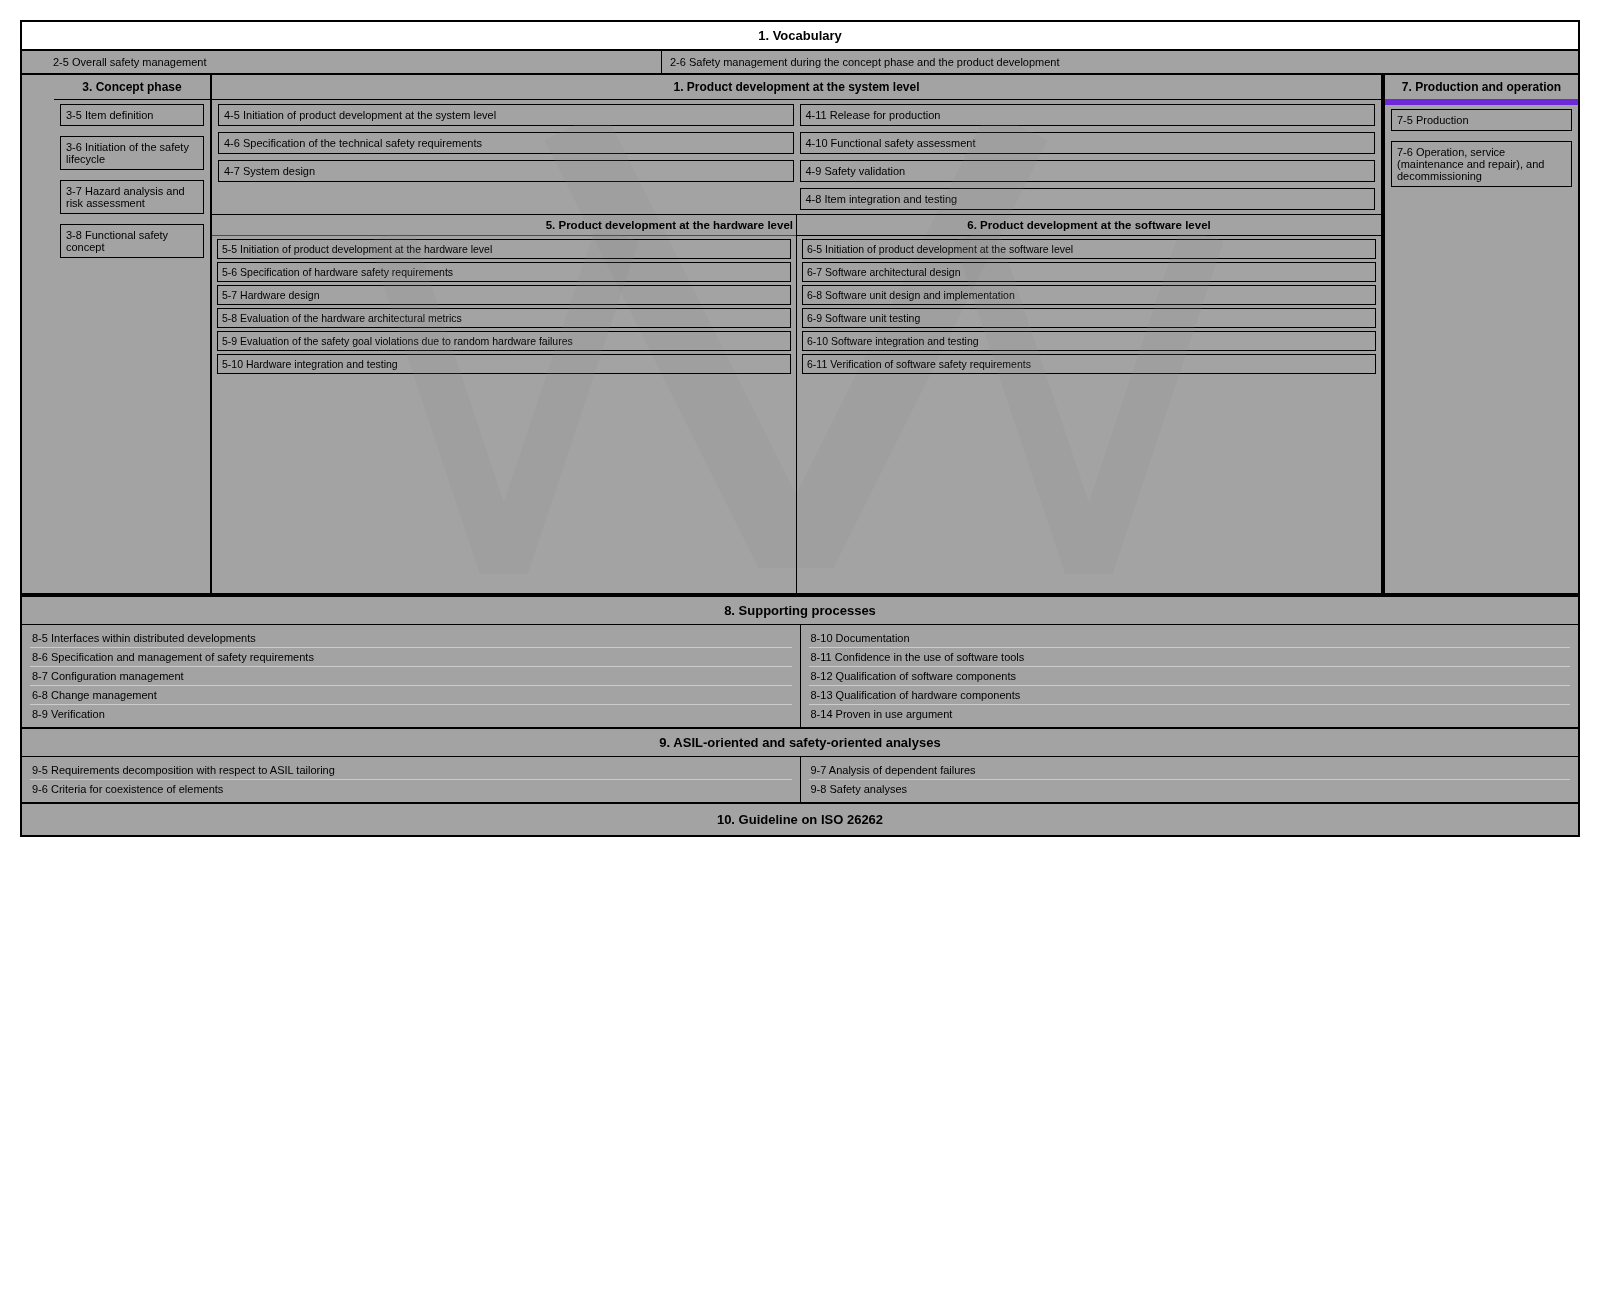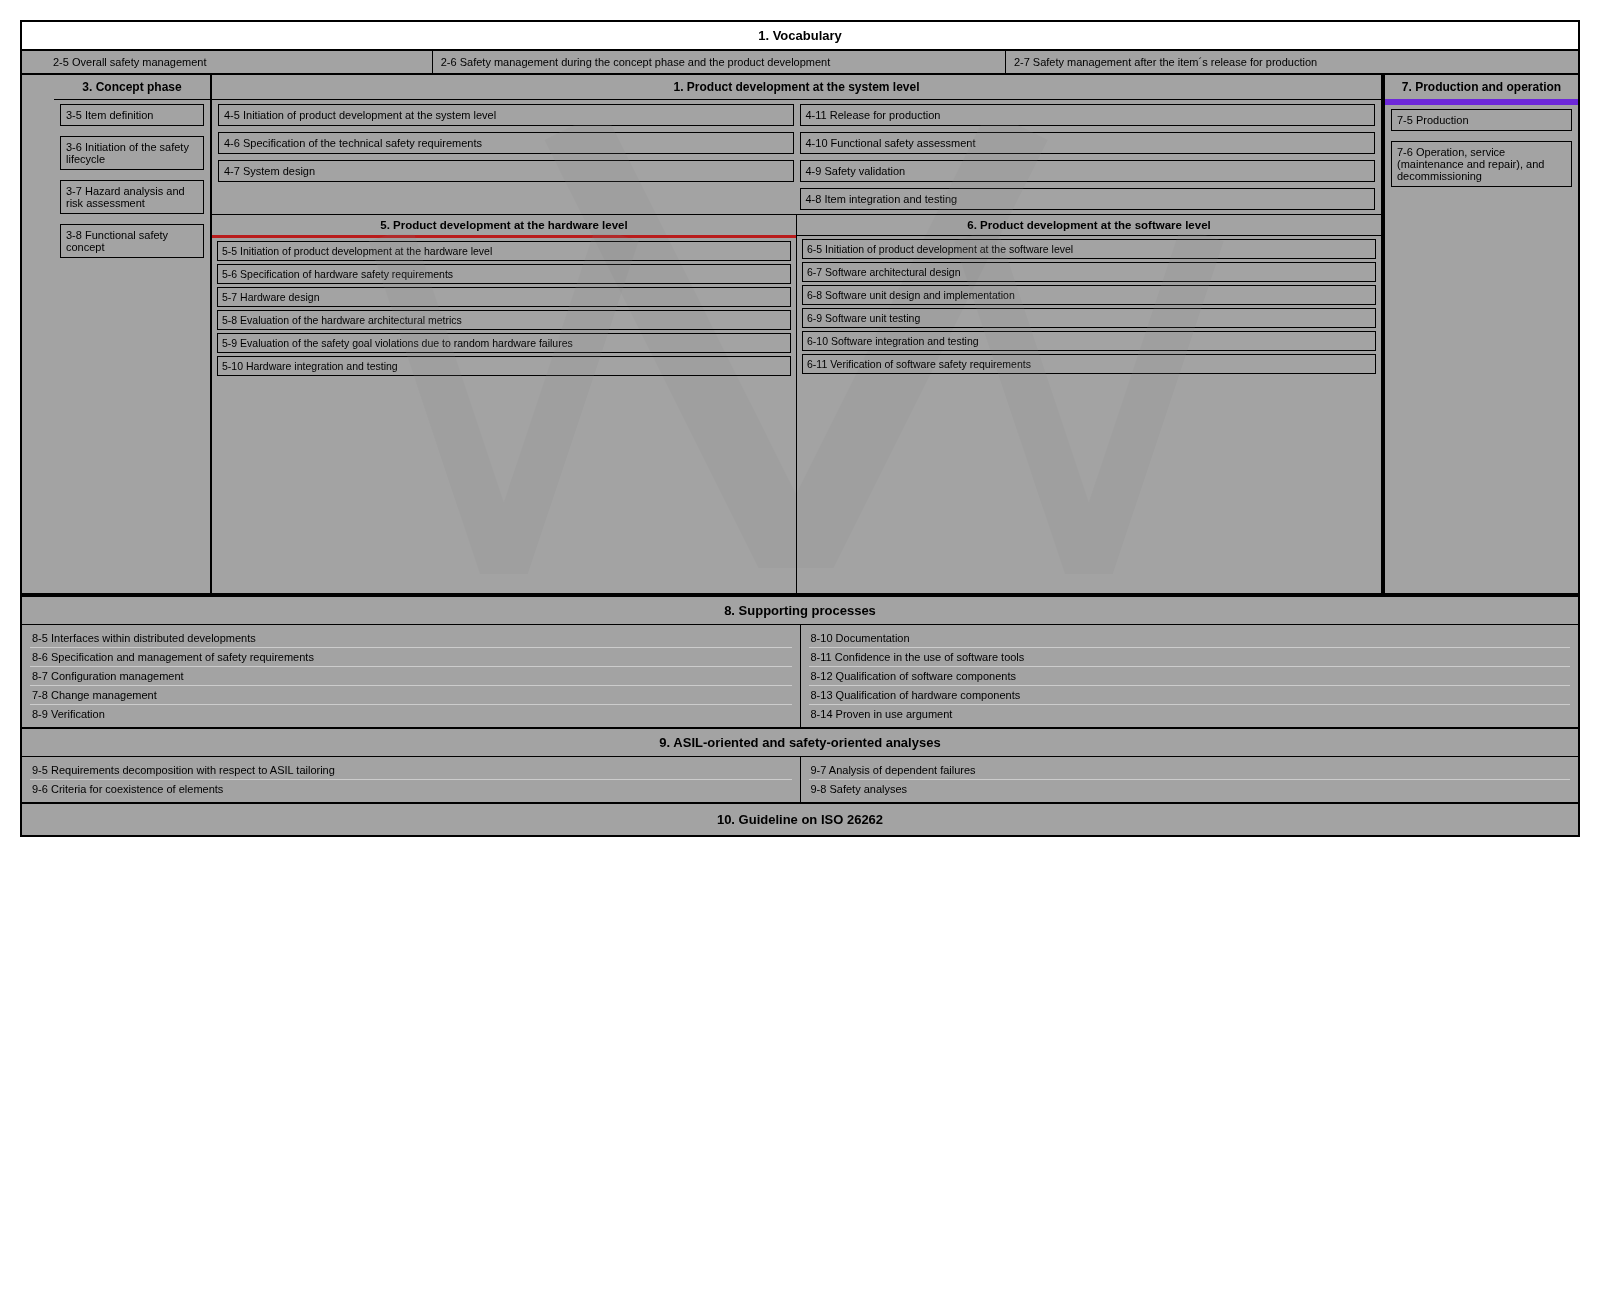--- a/index.html
+++ b/index.html
@@ -242,22 +242,22 @@
       border-right: 1px solid #000;
       position: relative;
     }
     .sw-col {
       flex: 1;
       position: relative;
     }
     .hw-col-header {
       font-weight: bold;
       font-size: 11.5px;
-      text-align: center;
-      border-bottom: 3px solid #b91c1c;
+      text-align: right;
+      border-bottom: 1px solid #b91c1c;
       padding: 4px 3px;
     }
     .sw-col-header {
       font-weight: bold;
       font-size: 11.5px;
       text-align: center;
       border-bottom: 1px solid #000;
       padding: 4px 3px;
     }
     .hw-col-items, .sw-col-items {
@@ -281,23 +281,20 @@
     <span>1. Vocabulary</span>
   </div>
 
   <div>
     <div class="row2-cells">
       <div class="row2-cell row2-cell-1">
         <span>2-5 Overall safety management</span>
       </div>
       <div class="row2-cell row2-cell-2">
         <span>2-6 Safety management during the  concept phase and the product development</span>
-      </div>
-      <div class="row2-cell row2-cell-3">
-        <span>2-7 Safety management after the item´s release for production</span>
       </div>
     </div>
   </div>
 
   <div class="main-grid">
 
     <div class="col-concept">
       <div class="col-concept-header">
         <span>3. Concept phase</span>
       </div>
@@ -449,21 +446,21 @@
         <div class="support-item">
           <span>8-5 Interfaces within distributed developments</span>
         </div>
         <div class="support-item">
           <span>8-6 Specification and management of safety requirements</span>
         </div>
         <div class="support-item">
           <span>8-7 Configuration management</span>
         </div>
         <div class="support-item">
-          <span>7-8 Change management</span>
+          <span>6-8 Change management</span>
         </div>
         <div class="support-item">
           <span>8-9 Verification</span>
         </div>
       </div>
       <div class="support-right">
         <div class="support-item">
           <span>8-10 Documentation</span>
         </div>
         <div class="support-item">

